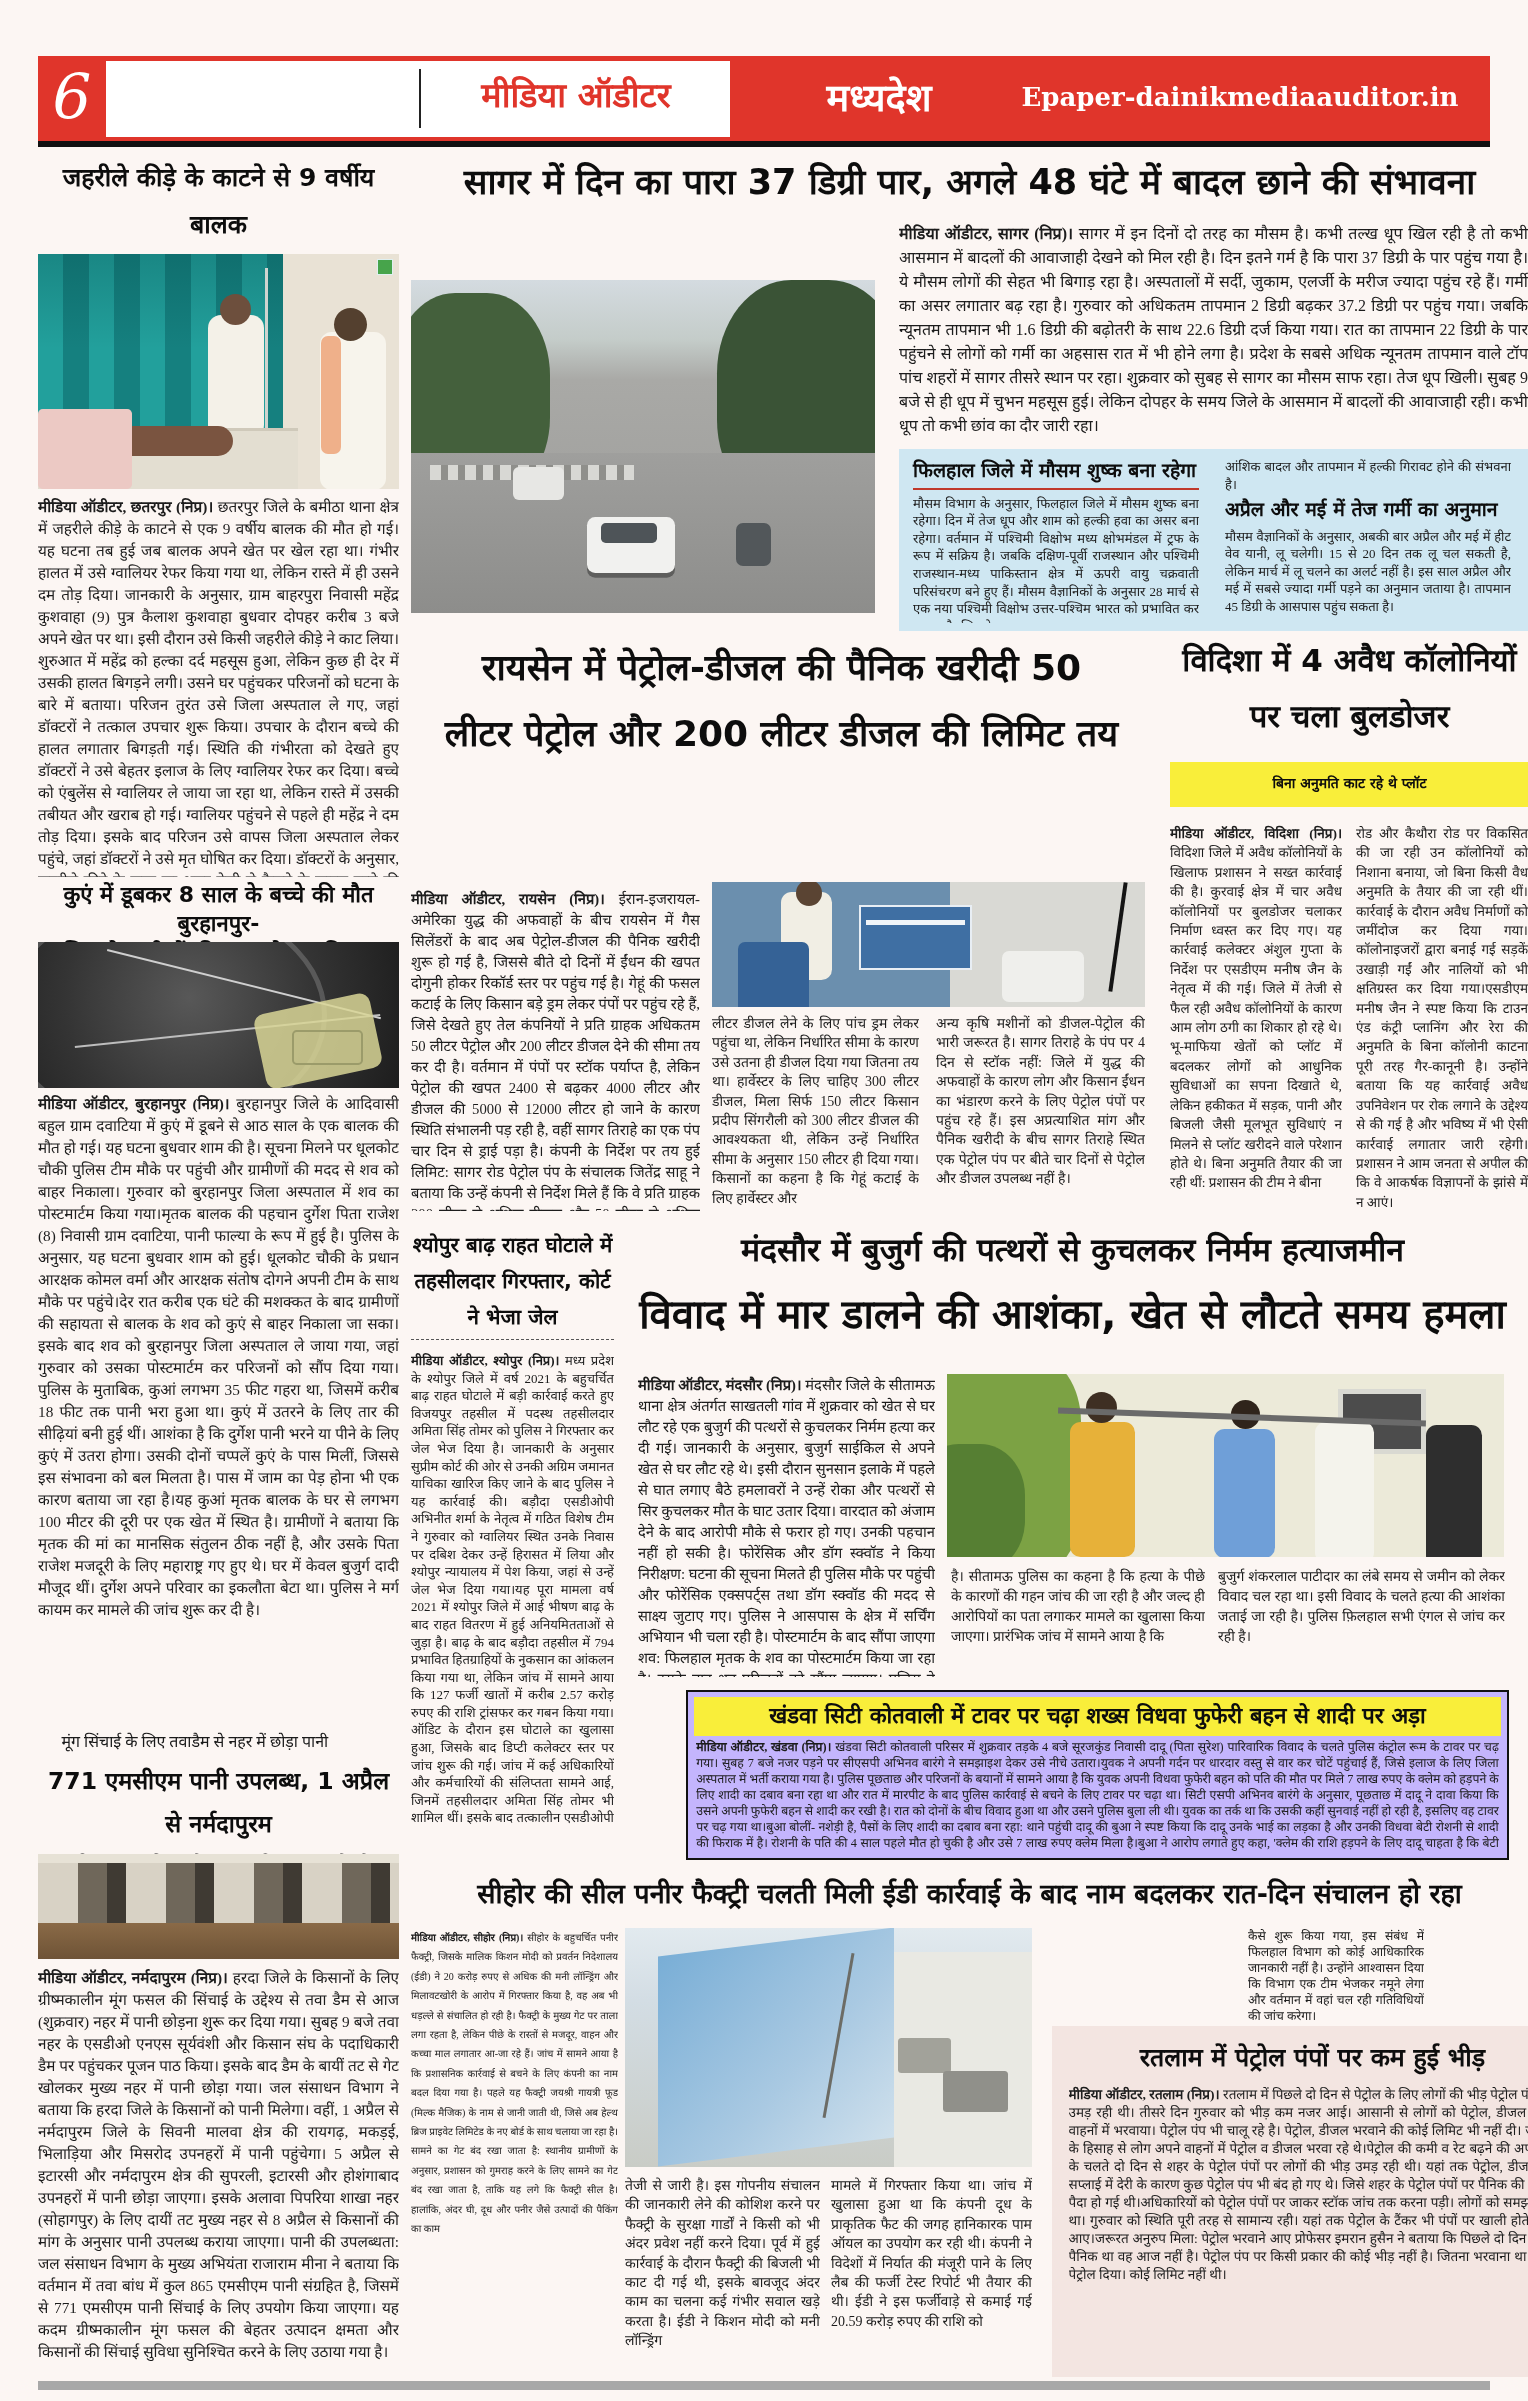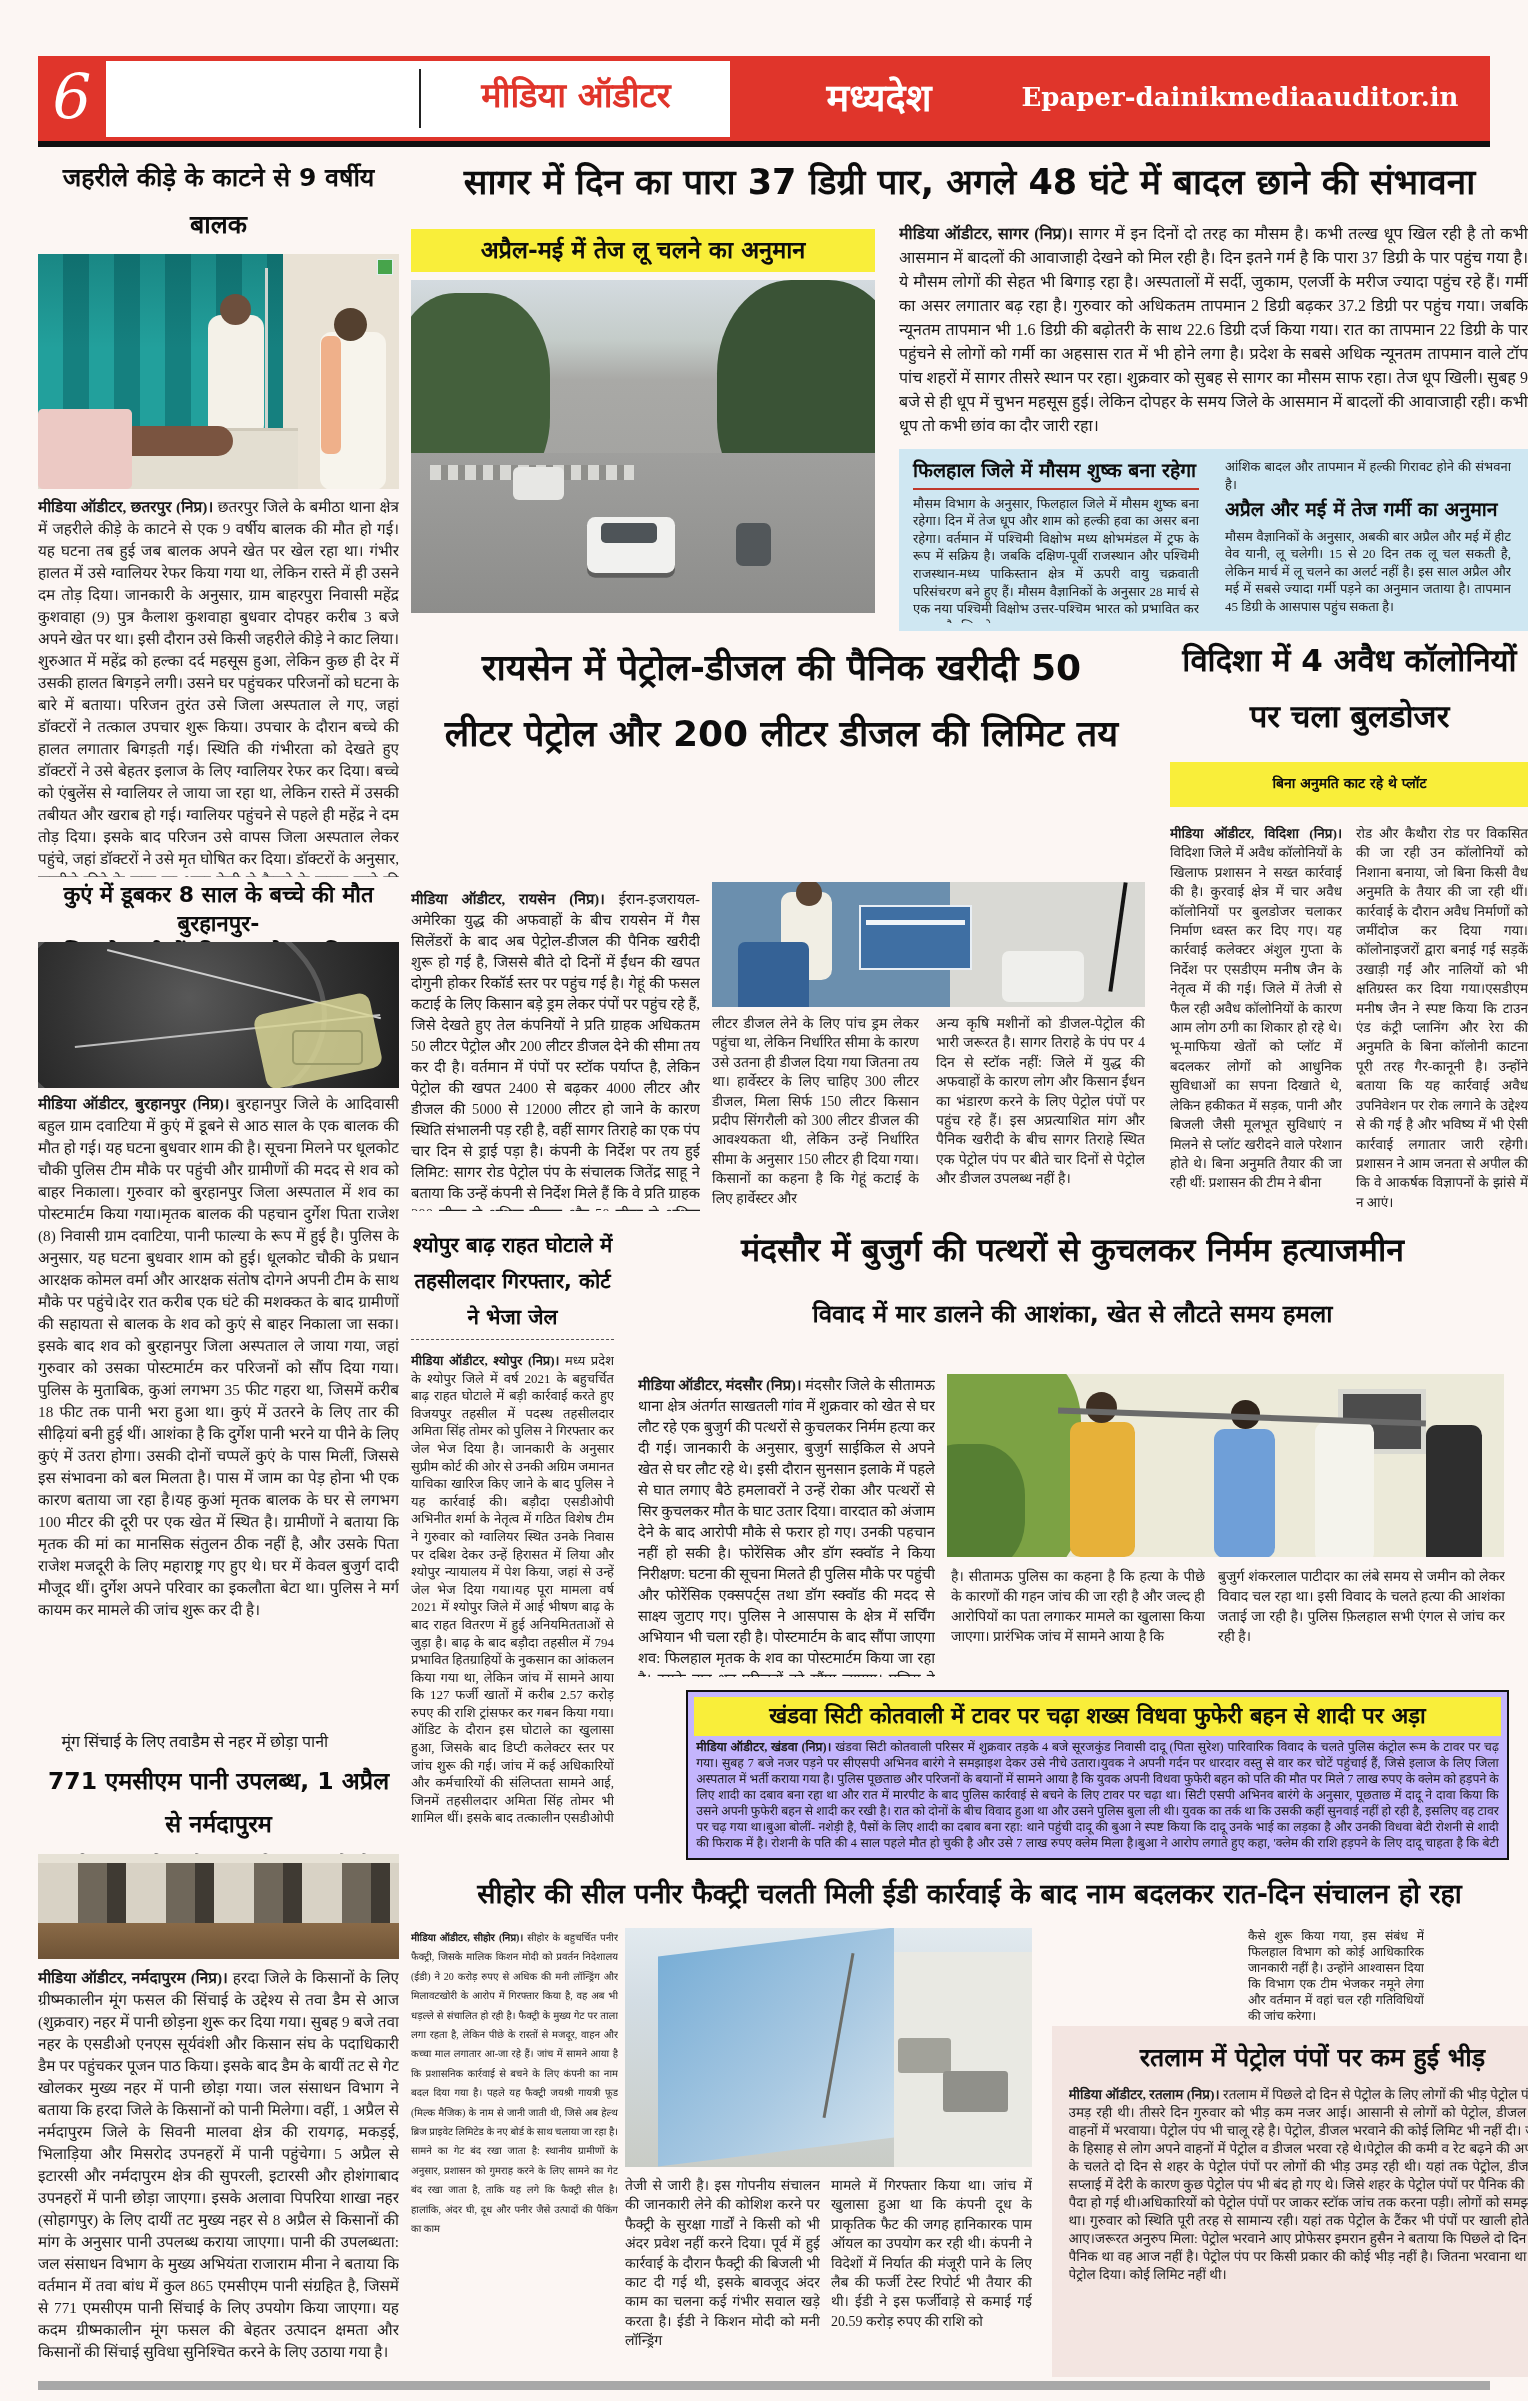--- a/index.html
+++ b/index.html
@@ -79,21 +79,20 @@
   <div class="abs photo" style="left:38px;top:1854px;width:361px;height:105px;background:repeating-linear-gradient(90deg,#d8d2c5 0 40px,#6f675a 40px 69px,#3f3a33 69px 88px);">
     <div class="abs" style="left:0;top:0;width:100%;height:9.4px;background:#e7e2d6;"></div>
     <div class="abs" style="left:0;bottom:0;width:100%;height:34%;background:linear-gradient(180deg,#8a6a47,#6e5336);"></div>
   </div>
   <div class="abs bt" style="left:38px;top:1967px;width:361px;height:409px;font-size:15.3px;line-height:22px;">
     <span class="dl">मीडिया ऑडीटर, नर्मदापुरम (निप्र)।</span>
     <span>हरदा जिले के किसानों के लिए ग्रीष्मकालीन मूंग फसल की सिंचाई के उद्देश्य से तवा डैम से आज (शुक्रवार) नहर में पानी छोड़ना शुरू कर दिया गया। सुबह 9 बजे तवा नहर के एसडीओ एनएस सूर्यवंशी और किसान संघ के पदाधिकारी डैम पर पहुंचकर पूजन पाठ किया। इसके बाद डैम के बायीं तट से गेट खोलकर मुख्य नहर में पानी छोड़ा गया। जल संसाधन विभाग ने बताया कि हरदा जिले के किसानों को पानी मिलेगा। वहीं, 1 अप्रैल से नर्मदापुरम जिले के सिवनी मालवा क्षेत्र की रायगढ़, मकड़ई, भिलाड़िया और मिसरोद उपनहरों में पानी पहुंचेगा। 5 अप्रैल से इटारसी और नर्मदापुरम क्षेत्र की सुपरली, इटारसी और होशंगाबाद उपनहरों में पानी छोड़ा जाएगा। इसके अलावा पिपरिया शाखा नहर (सोहागपुर) के लिए दायीं तट मुख्य नहर से 8 अप्रैल से किसानों की मांग के अनुसार पानी उपलब्ध कराया जाएगा। पानी की उपलब्धता: जल संसाधन विभाग के मुख्य अभियंता राजाराम मीना ने बताया कि वर्तमान में तवा बांध में कुल 865 एमसीएम पानी संग्रहित है, जिसमें से 771 एमसीएम पानी सिंचाई के लिए उपयोग किया जाएगा। यह कदम ग्रीष्मकालीन मूंग फसल की बेहतर उत्पादन क्षमता और किसानों की सिंचाई सुविधा सुनिश्चित करने के लिए उठाया गया है।</span>
   </div>
 
   <div class="abs hl" style="left:411px;top:154px;width:1117px;height:59px;font-size:35px;line-height:56px;font-weight:800;">सागर में दिन का पारा 37 डिग्री पार, अगले 48 घंटे में बादल छाने की संभावना</div>
-  <div class="abs yellow hl" style="left:411px;top:229px;width:464px;height:43px;font-size:23.5px;line-height:42px;">अप्रैल-मई में तेज लू चलने का अनुमान</div>
   <div class="abs photo" style="left:411px;top:280px;width:464px;height:333px;background:linear-gradient(180deg,#d4dbe0 0%,#c4ccc9 18%,#a9a9a6 30%,#9a9a98 100%);">
     <div class="abs" style="left:-4%;top:4%;width:34%;height:62%;background:#44603c;border-radius:40%;"></div>
     <div class="abs" style="right:-6%;top:0;width:40%;height:70%;background:#3a5336;border-radius:40%;"></div>
     <div class="abs" style="left:0;bottom:0;width:100%;height:48%;background:linear-gradient(180deg,#9f9f9d,#8d8d8b);"></div>
     <div class="abs" style="left:4%;bottom:40%;width:44%;height:15.3px;background:repeating-linear-gradient(90deg,#d8d8d4 0 10.6px,#8f8f8b 10.6px 17.6px);"></div>
     <div class="abs" style="left:38%;bottom:12%;width:88px;height:56px;background:#f1f1ef;border-radius:8.2px;box-shadow:0 4.7px 0 rgba(0,0,0,.35);"></div>
     <div class="abs" style="left:41%;bottom:21%;width:56px;height:20px;background:#4e5458;border-radius:4.7px;"></div>
     <div class="abs" style="left:70%;bottom:14%;width:35px;height:43px;background:#52575a;border-radius:7px;"></div>
     <div class="abs" style="left:22%;bottom:34%;width:51px;height:33px;background:#e7e7e4;border-radius:5.9px;"></div>
   </div>
@@ -140,21 +139,21 @@
   </div>
   <div class="abs bt" style="left:1356px;top:824px;width:172px;height:383px;font-size:13.5px;line-height:19.4px;">रोड और कैथौरा रोड पर विकसित की जा रही उन कॉलोनियों को निशाना बनाया, जो बिना किसी वैध अनुमति के तैयार की जा रही थीं। कार्रवाई के दौरान अवैध निर्माणों को जमींदोज कर दिया गया। कॉलोनाइजरों द्वारा बनाई गई सड़कें उखाड़ी गईं और नालियों को भी क्षतिग्रस्त कर दिया गया।एसडीएम मनीष जैन ने स्पष्ट किया कि टाउन एंड कंट्री प्लानिंग और रेरा की अनुमति के बिना कॉलोनी काटना पूरी तरह गैर-कानूनी है। उन्होंने बताया कि यह कार्रवाई अवैध उपनिवेशन पर रोक लगाने के उद्देश्य से की गई है और भविष्य में भी ऐसी कार्रवाई लगातार जारी रहेगी। प्रशासन ने आम जनता से अपील की कि वे आकर्षक विज्ञापनों के झांसे में न आएं।</div>
 
   <div class="abs hl" style="left:411px;top:1227px;width:203px;height:113px;font-size:20.6px;line-height:36px;border-bottom:1.8px dashed #555;">श्योपुर बाढ़ राहत घोटाले में तहसीलदार गिरफ्तार, कोर्ट ने भेजा जेल</div>
   <div class="abs bt" style="left:411px;top:1352px;width:203px;height:474px;font-size:13px;line-height:17.6px;">
     <span class="dl">मीडिया ऑडीटर, श्योपुर (निप्र)।</span>
     <span>मध्य प्रदेश के श्योपुर जिले में वर्ष 2021 के बहुचर्चित बाढ़ राहत घोटाले में बड़ी कार्रवाई करते हुए विजयपुर तहसील में पदस्थ तहसीलदार अमिता सिंह तोमर को पुलिस ने गिरफ्तार कर जेल भेज दिया है। जानकारी के अनुसार सुप्रीम कोर्ट की ओर से उनकी अग्रिम जमानत याचिका खारिज किए जाने के बाद पुलिस ने यह कार्रवाई की। बड़ौदा एसडीओपी अभिनीत शर्मा के नेतृत्व में गठित विशेष टीम ने गुरुवार को ग्वालियर स्थित उनके निवास पर दबिश देकर उन्हें हिरासत में लिया और श्योपुर न्यायालय में पेश किया, जहां से उन्हें जेल भेज दिया गया।यह पूरा मामला वर्ष 2021 में श्योपुर जिले में आई भीषण बाढ़ के बाद राहत वितरण में हुई अनियमितताओं से जुड़ा है। बाढ़ के बाद बड़ौदा तहसील में 794 प्रभावित हितग्राहियों के नुकसान का आंकलन किया गया था, लेकिन जांच में सामने आया कि 127 फर्जी खातों में करीब 2.57 करोड़ रुपए की राशि ट्रांसफर कर गबन किया गया। ऑडिट के दौरान इस घोटाले का खुलासा हुआ, जिसके बाद डिप्टी कलेक्टर स्तर पर जांच शुरू की गई। जांच में कई अधिकारियों और कर्मचारियों की संलिप्तता सामने आई, जिनमें तहसीलदार अमिता सिंह तोमर भी शामिल थीं। इसके बाद तत्कालीन एसडीओपी प्रवीण कुमार अष्ठाना ने विस्तृत जांच करते हुए 25 पटवारियों सहित कुल 110 लोगों को आरोपी बनाया था। जांच के दौरान कुछ आरोपियों द्वारा गबन की गई राशि का आंशिक भुगतान भी किया गया। पुलिस विवेचना में यह भी सामने आया कि घोटाले में कुछ भुगतान आरोपियों के परिजनों के खातों में भी किए गए थे। बड़ौदा थाना पुलिस ने अमिता सिंह तोमर के खिलाफ भ्रष्टाचार निवारण अधिनियम के तहत मामले दर्ज कर कार्रवाई की।</span>
   </div>
 
   <div class="abs hl" style="left:617px;top:1224px;width:911px;height:55px;font-size:32px;line-height:53px;font-weight:800;">मंदसौर में बुजुर्ग की पत्थरों से कुचलकर निर्मम हत्याजमीन</div>
-  <div class="abs hl" style="left:617px;top:1288px;width:911px;height:55px;font-size:24px;line-height:53px;font-weight:800;">विवाद में मार डालने की आशंका, खेत से लौटते समय हमला</div>
+  <div class="abs hl" style="left:617px;top:1288px;width:911px;height:55px;font-size:40px;line-height:53px;font-weight:800;">विवाद में मार डालने की आशंका, खेत से लौटते समय हमला</div>
   <div class="abs bt" style="left:638px;top:1375px;width:297px;height:302px;font-size:14.7px;line-height:21px;">
     <span class="dl">मीडिया ऑडीटर, मंदसौर (निप्र)।</span>
     <span>मंदसौर जिले के सीतामऊ थाना क्षेत्र अंतर्गत साखतली गांव में शुक्रवार को खेत से घर लौट रहे एक बुजुर्ग की पत्थरों से कुचलकर निर्मम हत्या कर दी गई। जानकारी के अनुसार, बुजुर्ग साईकिल से अपने खेत से घर लौट रहे थे। इसी दौरान सुनसान इलाके में पहले से घात लगाए बैठे हमलावरों ने उन्हें रोका और पत्थरों से सिर कुचलकर मौत के घाट उतार दिया। वारदात को अंजाम देने के बाद आरोपी मौके से फरार हो गए। उनकी पहचान नहीं हो सकी है। फोरेंसिक और डॉग स्क्वॉड ने किया निरीक्षण: घटना की सूचना मिलते ही पुलिस मौके पर पहुंची और फोरेंसिक एक्सपर्ट्स तथा डॉग स्क्वॉड की मदद से साक्ष्य जुटाए गए। पुलिस ने आसपास के क्षेत्र में सर्चिंग अभियान भी चला रही है। पोस्टमार्टम के बाद सौंपा जाएगा शव: फिलहाल मृतक के शव का पोस्टमार्टम किया जा रहा है। इसके बाद शव परिजनों को सौंपा जाएगा। पुलिस ने मामला दर्ज कर आरोपियों की तलाश शुरू कर दी</span>
   </div>
   <div class="abs photo" style="left:947px;top:1374px;width:557px;height:183px;background:#ecead9;">
     <div class="abs" style="left:-4%;top:-10%;width:28%;height:120%;background:#7ca244;border-radius:30%;"></div>
     <div class="abs" style="left:-6%;bottom:-8%;width:20%;height:70%;background:#567f33;border-radius:40%;"></div>
     <div class="abs" style="right:14%;top:8%;width:88px;height:65px;background:#4c4c4c;border:5.9px solid #d9d9d2;"></div>
     <div class="abs" style="left:22%;top:26%;width:65px;height:135px;background:#e7b139;border-radius:10.6px;"></div>
     <div class="abs" style="left:25%;top:10%;width:31px;height:31px;background:#3e2f23;border-radius:50%;"></div>

